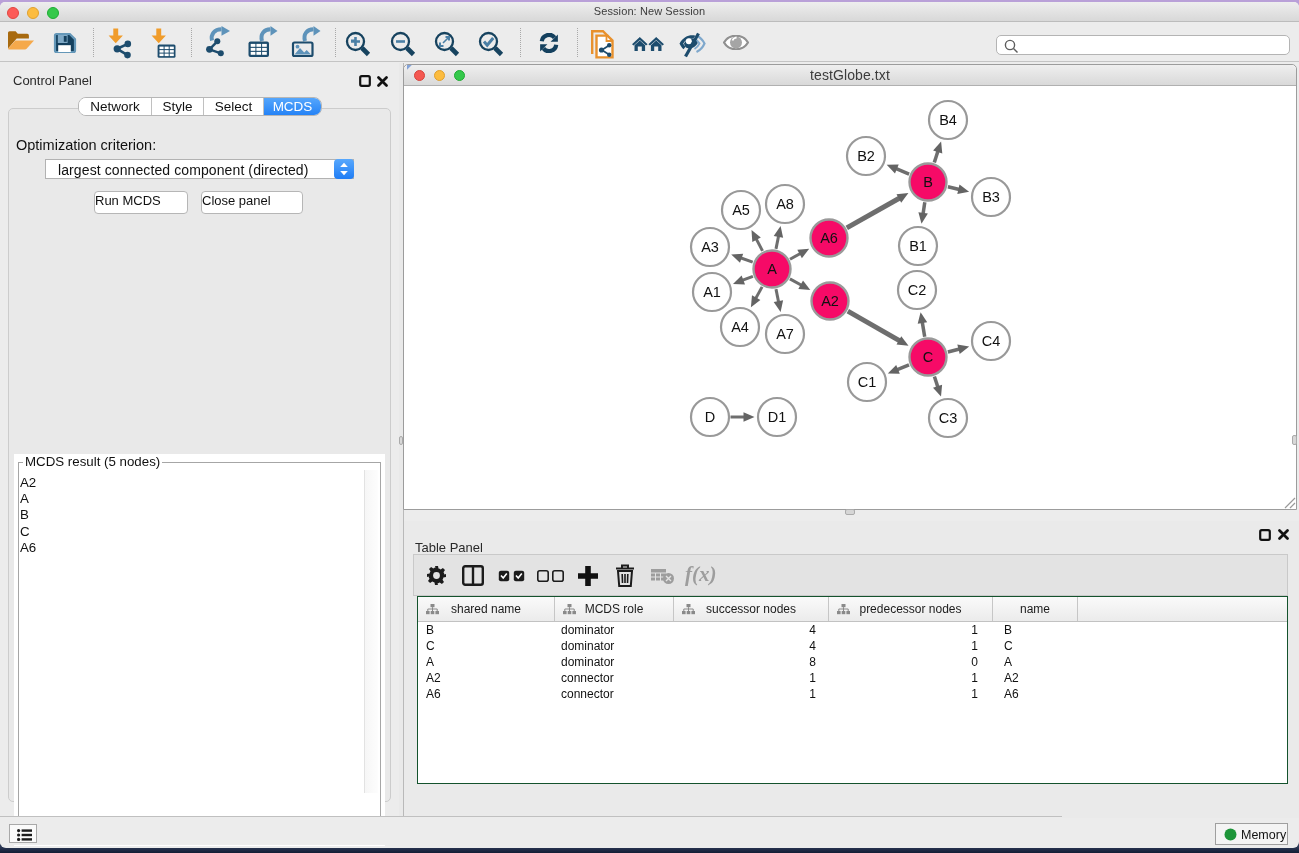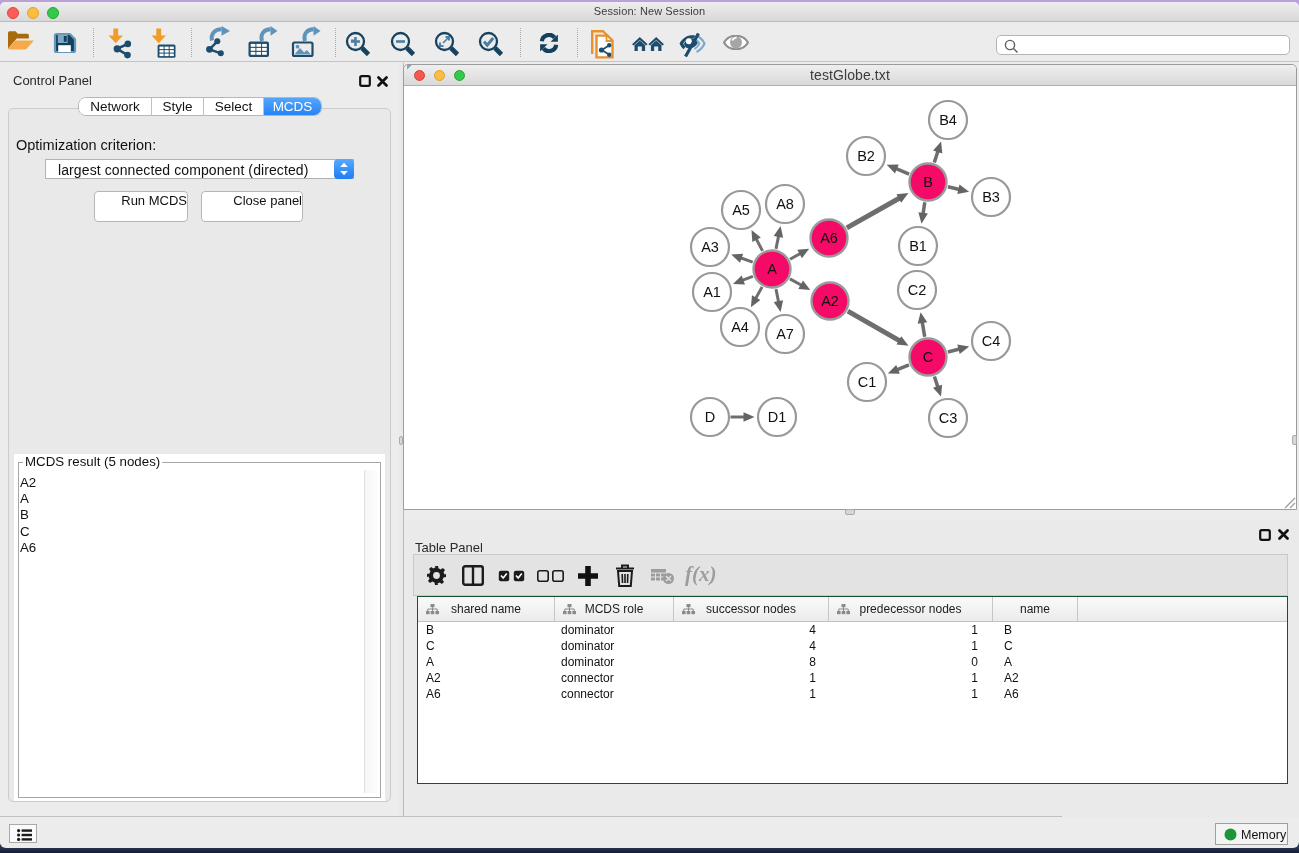--- a/index.html
+++ b/index.html
@@ -21,23 +21,23 @@
 #cp-title { position:absolute; left:13px; top:71px; font-size:13px; color:#2a2a2a; }
 #cp-box { position:absolute; left:8px; top:106px; width:383px; height:694px; background:#e9e9e9; border:1px solid #cccccc; border-radius:5px; }
 .seg { position:absolute; display:flex; height:19px; background:#fff; border:1px solid #b6b6b6; border-radius:8px; overflow:hidden; }
 .seg div { font-size:13.5px; line-height:18px; text-align:center; color:#111; border-left:1px solid #c0c0c0; background:#fff; }
 .seg div:first-child { border-left:none; }
 .seg div.sel { background:linear-gradient(#55a6fc,#2583f6); color:#fff; }
 #optlab { position:absolute; left:16px; top:134.5px; width:399px; text-align:left; font-size:14.5px; color:#111; }
 #combo { position:absolute; left:45px; top:157px; width:309px; height:20px; background:#fff; border:1px solid #b2b2b2; border-radius:0; }
 #combo .txt { position:absolute; left:12px; top:1.5px; white-space:nowrap; font-size:14px; letter-spacing:0.1px; color:#111; }
 #combo .spin { position:absolute; right:-1px; top:-1px; width:20px; height:20px; border-radius:4px; background:linear-gradient(#58a8fd,#1f7df5); }
-.btn { position:absolute; height:31px; background:#fff; border:1px solid #b6b6b6; border-radius:4px; font-size:13px; text-align:right; line-height:17px; color:#111; }
-
-#mcds-panel { position:absolute; left:14px; top:452px; width:371px; height:347px; background:#fff; }
+.btn { position:absolute; height:23px; background:#fff; border:1px solid #b6b6b6; border-radius:4px; font-size:13px; text-align:left; line-height:17px; color:#111; }
+
+#mcds-panel { position:absolute; left:14px; top:452px; width:371px; height:392px; background:#fff; }
 #mcds-border { position:absolute; left:4px; top:8px; right:4px; bottom:3px; border:1px solid #a6a6a6; }
 #mcds-legend { position:absolute; left:9px; top:0px; background:#fff; font-size:13.3px; color:#111; padding:0 2px; }
 #mcds-list { position:absolute; left:6px; top:21px; font-size:13.3px; color:#111; line-height:16.2px; }
 #mcds-scroll { position:absolute; right:7px; top:16px; width:14px; height:323px; background:linear-gradient(90deg,#f6f6f6,#fdfdfd); border-left:1px solid #e2e2e2; }
 
 #vsplit { position:absolute; left:399px; top:61px; width:5px; height:755px; background:#e9e9e9; border-right:1px solid #b9b9b9; }
 #vsplit .knob { position:absolute; left:0px; top:373px; width:4px; height:9px; background:#d8d8d8; border:1px solid #aaa; border-radius:2px; }
 
 #frame { position:absolute; left:403px; top:62px; width:894px; height:446px; background:#fff; border:1px solid #9c9c9c; border-radius:5px 5px 0 0;padding-left:34px; }
 #ftitle { position:absolute; top:0; left:0; width:100%; height:21px; background:linear-gradient(#efefef,#d9d9d9); border-bottom:1px solid #b0b0b0; border-radius:5px 5px 0 0; }

